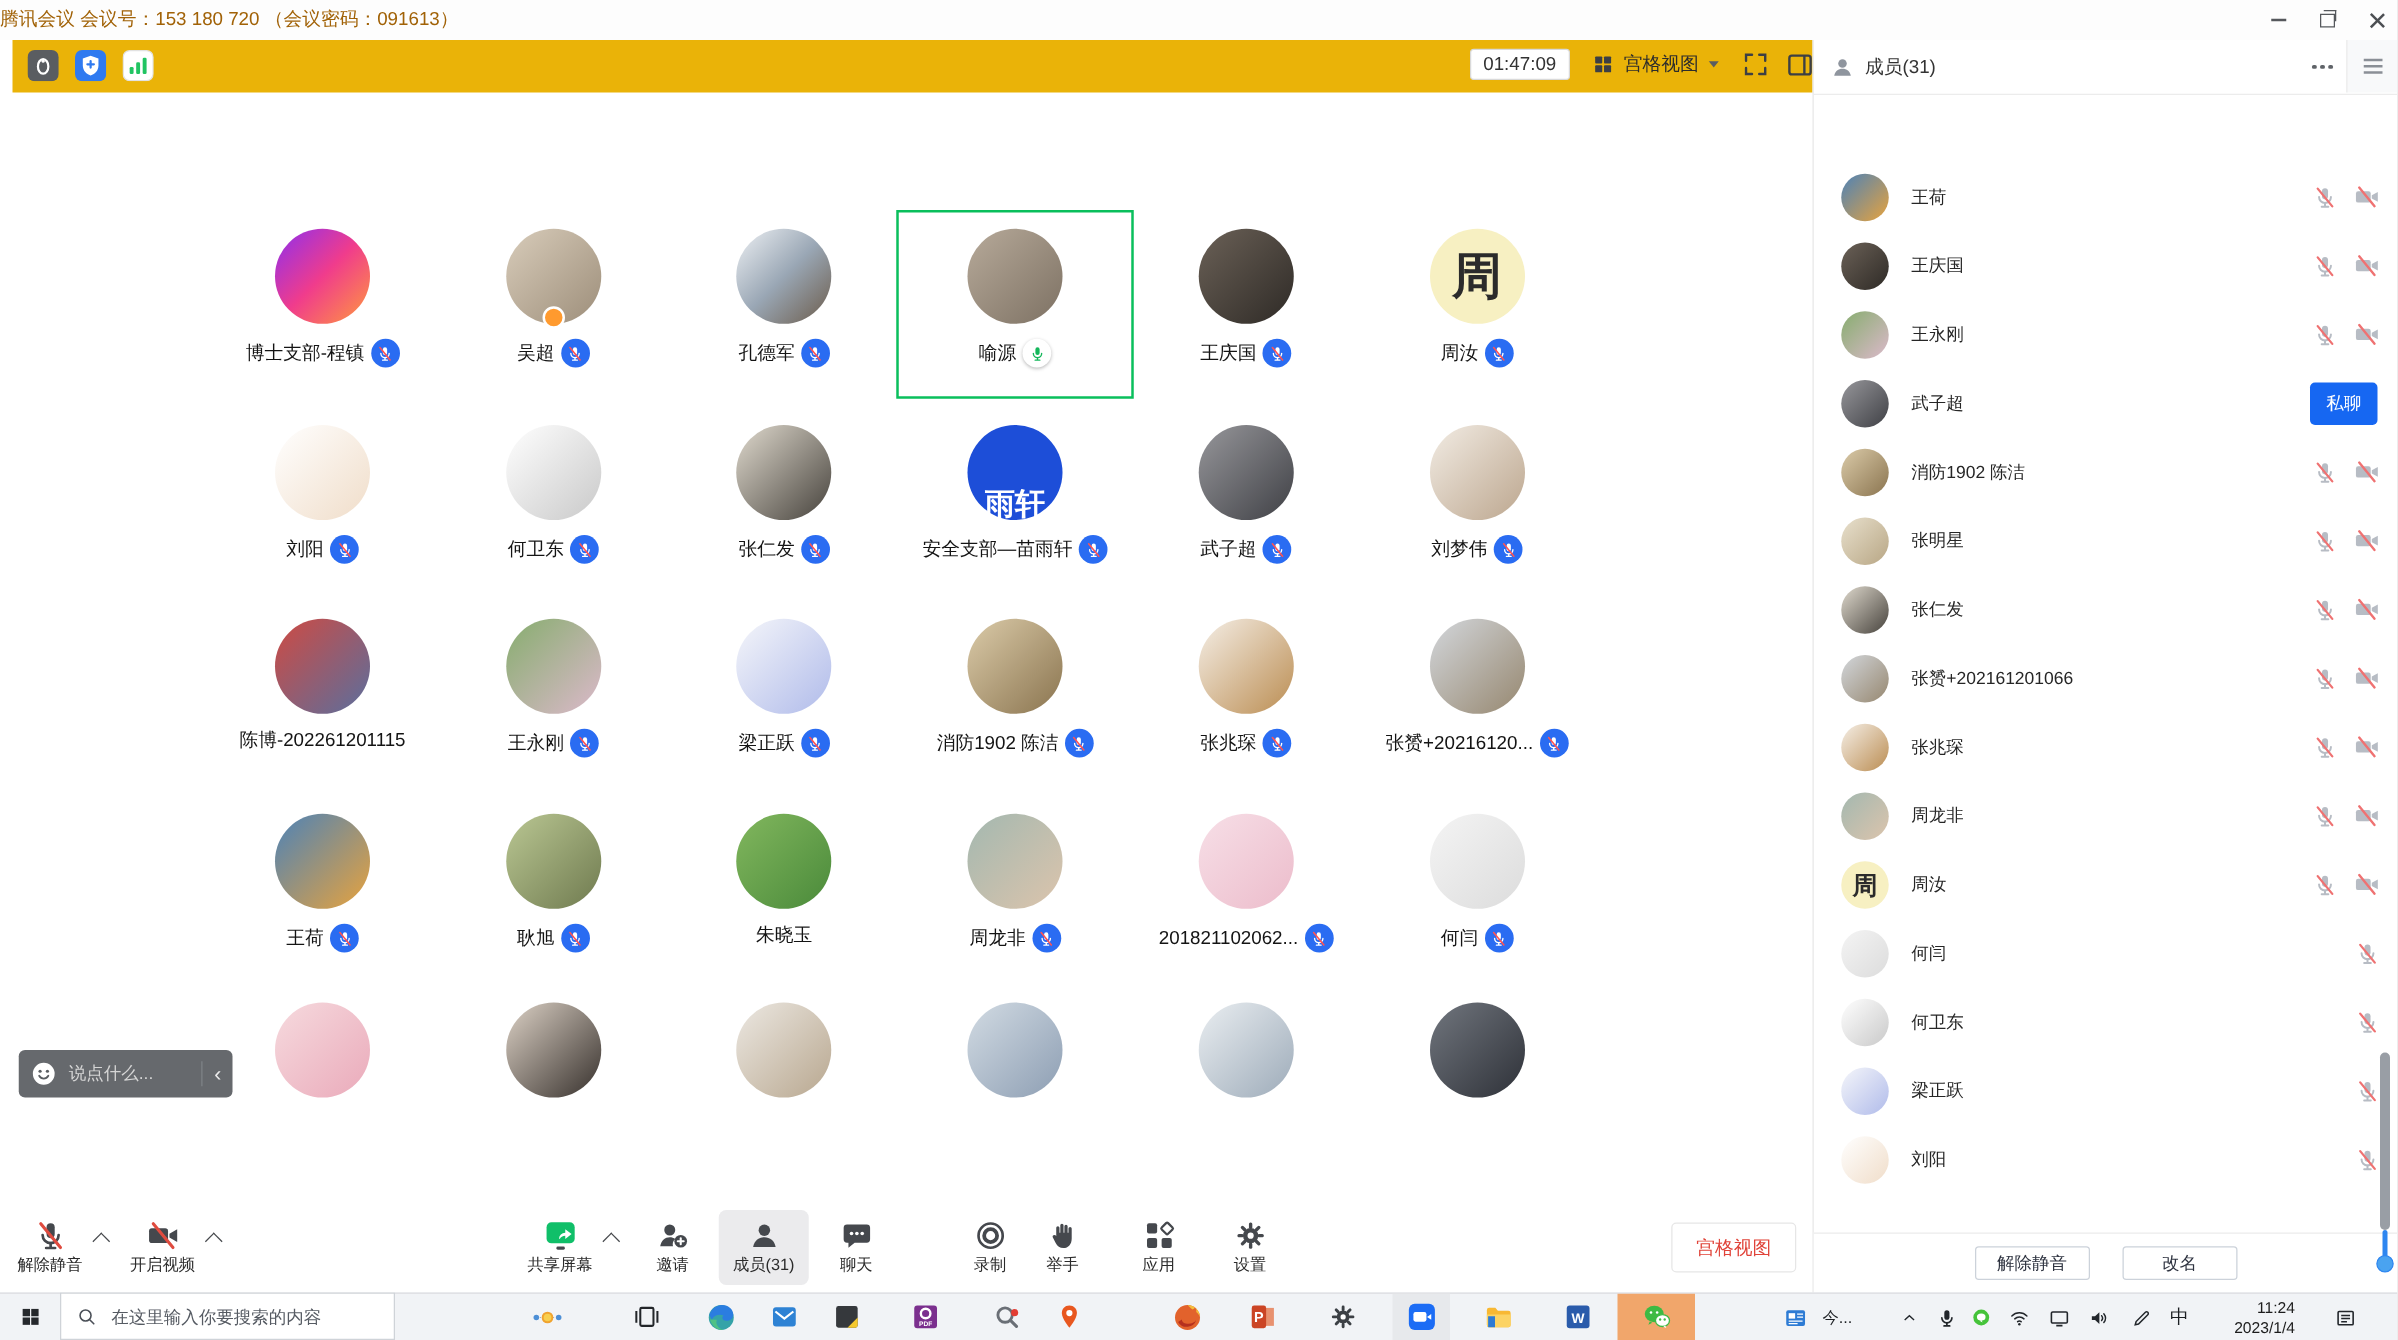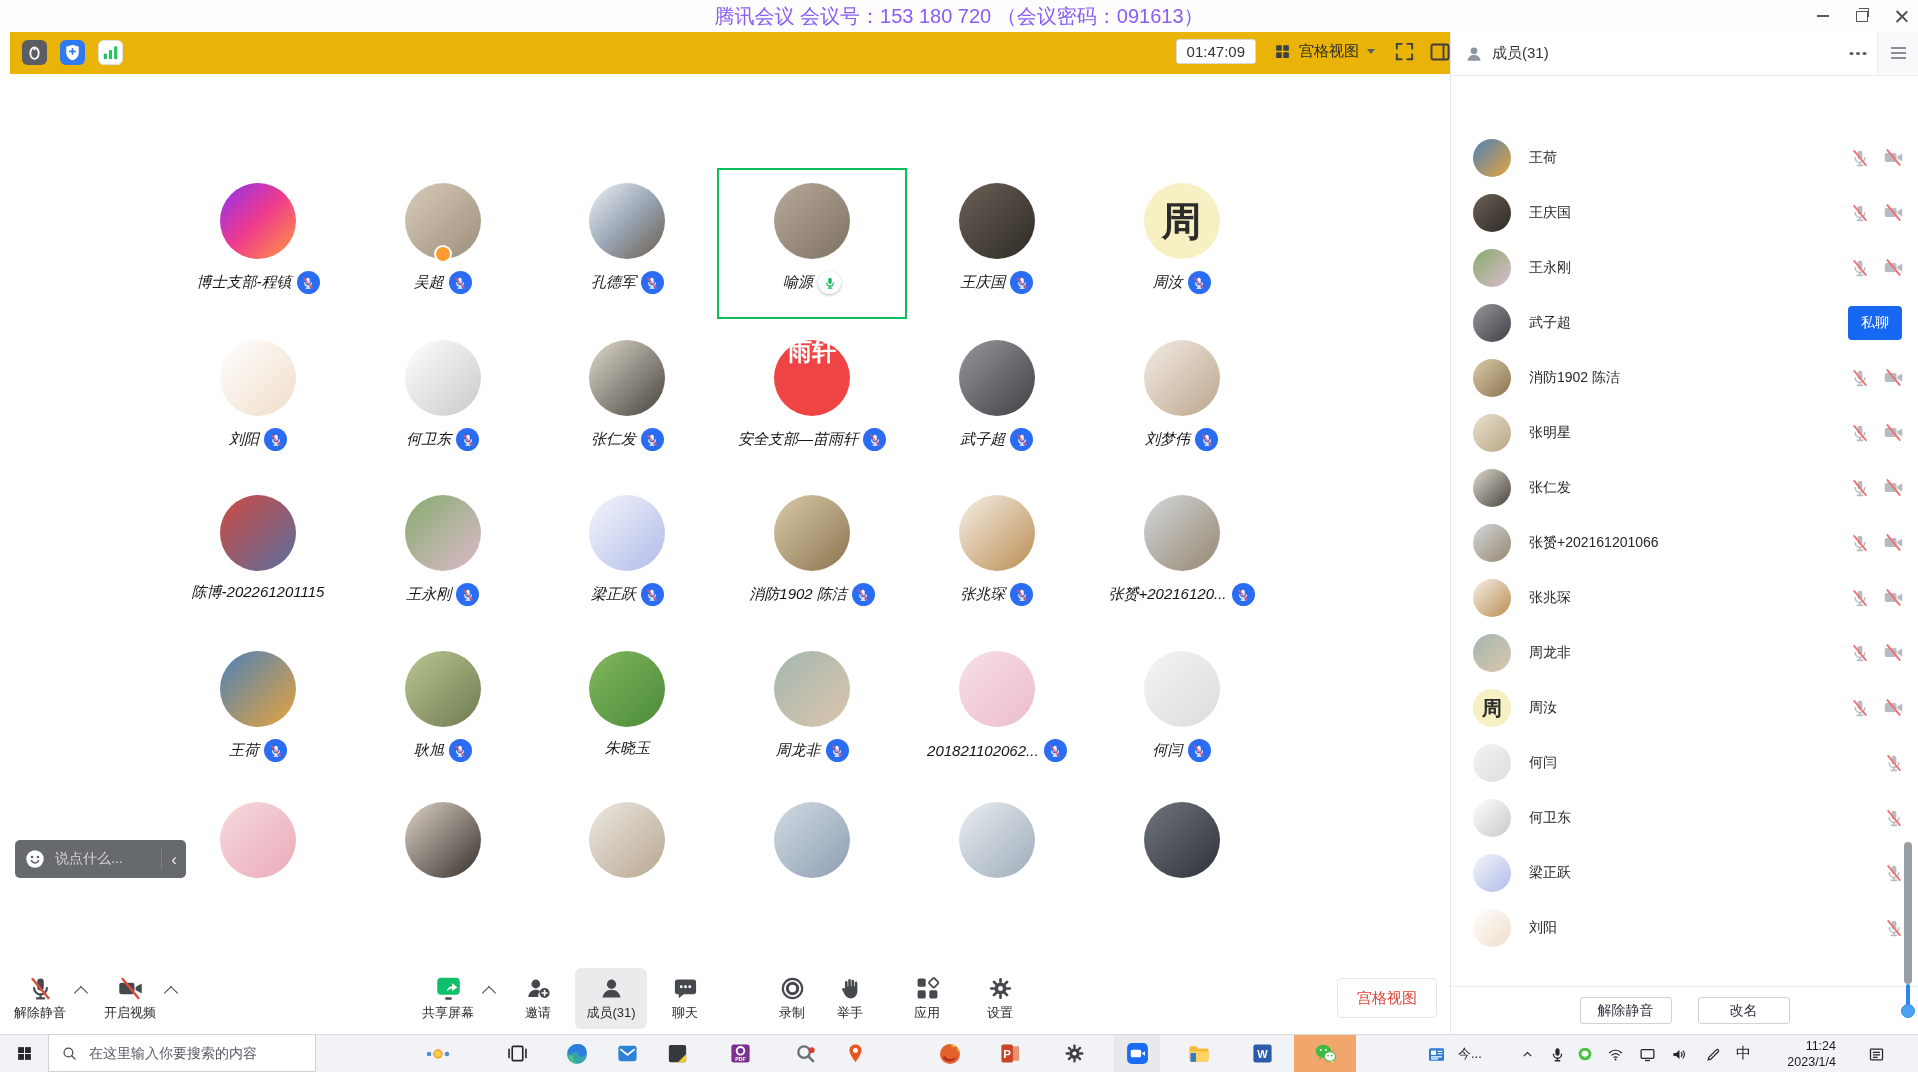--- a/index.html
+++ b/index.html
@@ -1,20 +1,20 @@
 <!DOCTYPE html>
 <html><head>
 <meta charset="utf-8">
 <style>
   html,body{margin:0;padding:0;background:#dcdcdc;}
   body{font-family:"Liberation Sans","DejaVu Sans",sans-serif;}
   #app{position:relative;width:1918px;height:1072px;background:#fff;overflow:hidden;}
   
   .titlebar{position:absolute;top:0;left:0;right:0;height:32px;background:#fdfdfd;}
-  .titlebar .title{position:absolute;left:0;right:0;top:0;height:32px;line-height:32px;text-align:center;font-size:20px;color:#8b5cf6;}
+  .titlebar .title{position:absolute;left:0;right:0;top:0;height:32px;line-height:32px;text-align:left;font-size:15px;color:#a16207;}
   .win-controls{position:absolute;right:10px;top:0;height:32px;display:flex;align-items:center;gap:27px;}
   .min-icon{width:12px;height:2px;background:#55585c;display:inline-block;}
   .restore-icon{position:relative;width:10px;height:9px;border:1.4px solid #55585c;display:inline-block;background:#fdfdfd;}
   .restore-icon::before{content:'';position:absolute;left:2px;top:-4px;width:9px;height:8px;border:1.4px solid #55585c;border-bottom:none;border-left:none;}
   .x-icon{position:relative;width:13px;height:13px;display:inline-block;}
   .x-icon::before,.x-icon::after{content:'';position:absolute;left:6px;top:-1px;width:1.6px;height:15px;background:#4c4f53;}
   .x-icon::before{transform:rotate(45deg);} .x-icon::after{transform:rotate(-45deg);}
   
   .topbar{position:absolute;top:32px;left:10px;width:1450px;height:42px;background:#eab308;}
   .tb-left{position:absolute;left:12px;top:8px;display:flex;gap:13px;align-items:center;}
@@ -22,21 +22,21 @@
   .timer{border:1px solid #d9d9d9;border-radius:3px;padding:3px 10px;font-size:15px;color:#333;background:#fff;}
   .view-btn{display:flex;align-items:center;gap:8px;font-size:15px;color:#2c2c2c;padding:4px 6px;cursor:default;}
   .caret-down{width:0;height:0;border-left:4.5px solid transparent;border-right:4.5px solid transparent;border-top:5.5px solid #5a5d61;}
   
   .banner{position:absolute;left:570px;top:93px;width:308px;height:44px;background:#d8e8fb;border-radius:3px;display:flex;align-items:center;padding-left:14px;box-sizing:border-box;font-size:15px;color:#4e6f95;}
   
   .cell{position:absolute;width:184px;text-align:center;}
   .cell.speaking::before{content:'';position:absolute;left:-3px;right:-3px;top:-15px;bottom:-25px;border:2px solid #0abf5c;}
   .avatar{width:76px;height:76px;border-radius:50%;margin:0 auto;position:relative;display:flex;align-items:center;justify-content:center;overflow:visible;}
   .p-badge{position:absolute;left:50%;bottom:-4px;transform:translateX(-50%);width:14px;height:14px;border-radius:50%;border:2px solid #fff;}
-  .pname{margin-top:12px;display:flex;align-items:center;justify-content:center;gap:5px;font-size:15px;color:#141414;white-space:nowrap;font-style:italic;}
+  .pname{margin-top:12px;display:flex;align-items:center;justify-content:center;gap:5px;font-size:15px;color:#141414;white-space:nowrap;}
   .gmic{width:23px;height:23px;border-radius:50%;display:inline-flex;align-items:center;justify-content:center;flex:none;}
   .gmic.blue{background:#2a6cf2;}
   .gmic.green{background:#fff;box-shadow:0 1px 3px rgba(0,0,0,.28);}
   .partial-av{position:absolute;width:76px;height:76px;border-radius:50%;}
   
   .chat-bubble{position:absolute;left:15px;top:840px;width:171px;height:38px;background:rgba(90,94,98,.93);border-radius:5px;display:flex;align-items:center;padding:0 9px;box-sizing:border-box;gap:9px;}
   .chat-bubble .ph{font-size:14px;color:#d5d5d5;flex:1;}
   .chat-bubble .div{width:1px;height:20px;background:#7f8387;}
   .chat-bubble .col{font-size:17px;color:#ececec;line-height:1;}
   
@@ -276,21 +276,21 @@
             <svg viewBox="0 0 24 24" width="14" height="14">
               <rect x="9.1" y="3.2" width="5.8" height="10.6" rx="2.9" fill="#ffffff"></rect>
               <path d="M6.3 11.6a5.7 5.7 0 0 0 11.4 0" fill="none" stroke="#ffffff" stroke-width="1.9" stroke-linecap="round"></path>
               <path d="M12 17.3v3.2M8.8 20.8h6.4" stroke="#ffffff" stroke-width="1.9" stroke-linecap="round"></path>
               <line x1="5" y1="3.5" x2="19" y2="20.5" stroke="#ff5252" stroke-width="2.2" stroke-linecap="round"></line>
             </svg>
           </span>
         </div>
       </div>
       <div class="cell" style="left: 720.1px; top: 340px;">
-        <span class="avatar" style="background:#ef4444;width:76px;height:76px;border-radius:50%;display:flex;align-items:flex-start;justify-content:center;">
+        <span class="avatar" style="background:#1d4ed8;width:76px;height:76px;border-radius:50%;display:flex;align-items:flex-end;justify-content:center;">
           <span style="font-size:24px;color:#ffffff;font-family:'Liberation Sans',sans-serif;font-weight:bold;line-height:1;">雨轩</span>
         </span>
         <div class="pname">
           <span>安全支部—苗雨轩</span>
           <span class="gmic blue">
             <svg viewBox="0 0 24 24" width="14" height="14">
               <rect x="9.1" y="3.2" width="5.8" height="10.6" rx="2.9" fill="#ffffff"></rect>
               <path d="M6.3 11.6a5.7 5.7 0 0 0 11.4 0" fill="none" stroke="#ffffff" stroke-width="1.9" stroke-linecap="round"></path>
               <path d="M12 17.3v3.2M8.8 20.8h6.4" stroke="#ffffff" stroke-width="1.9" stroke-linecap="round"></path>
               <line x1="5" y1="3.5" x2="19" y2="20.5" stroke="#ff5252" stroke-width="2.2" stroke-linecap="round"></line>

